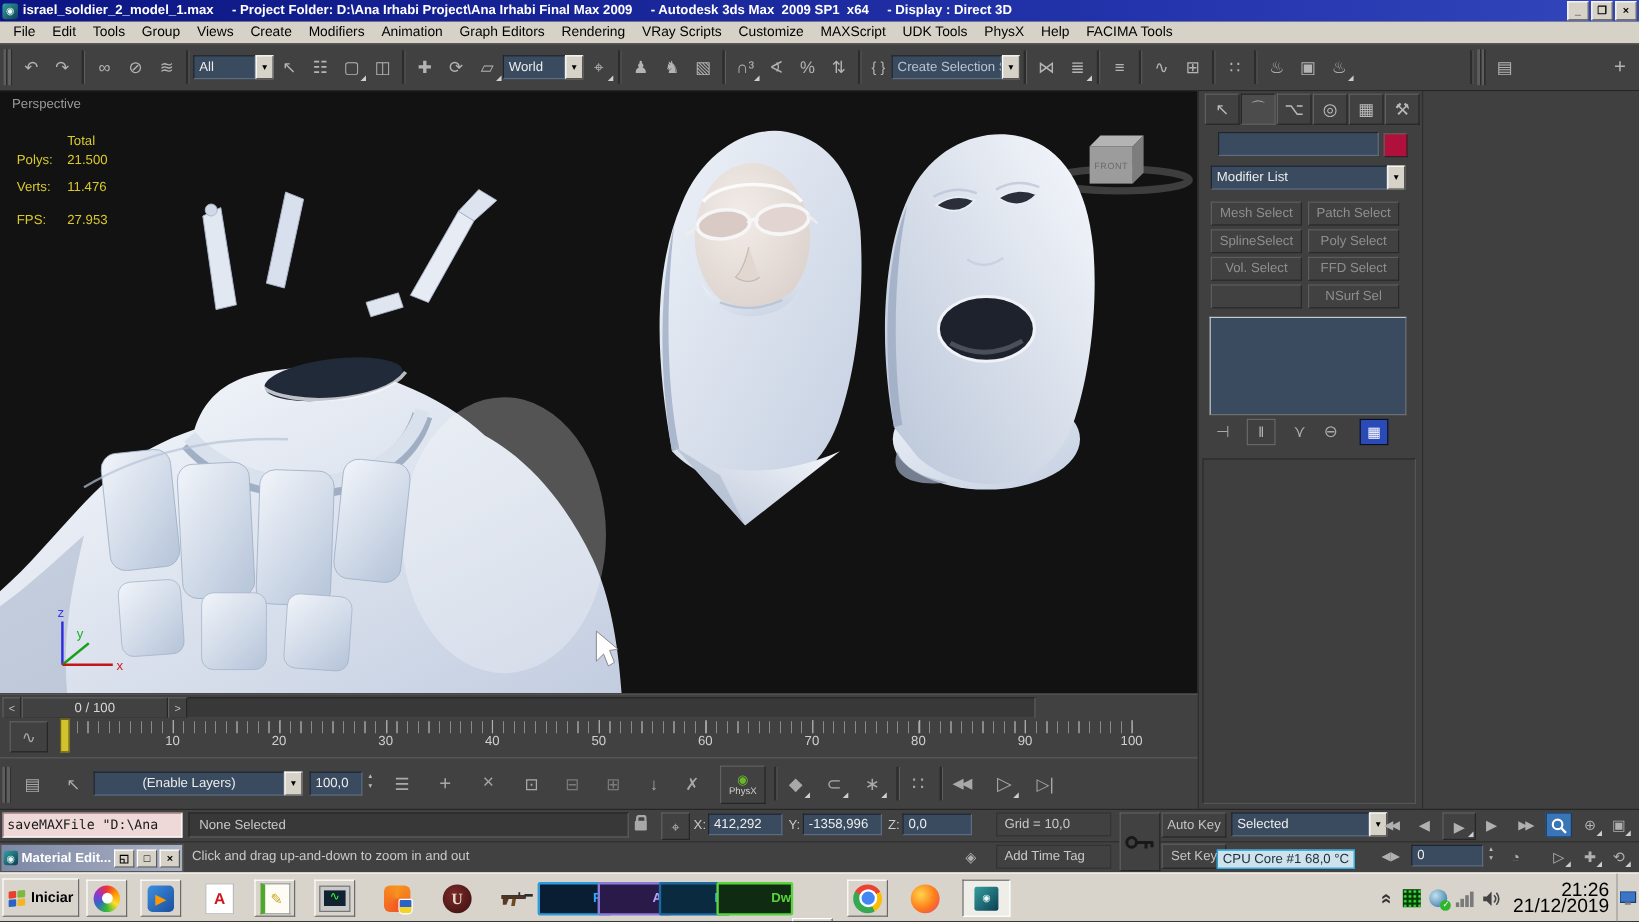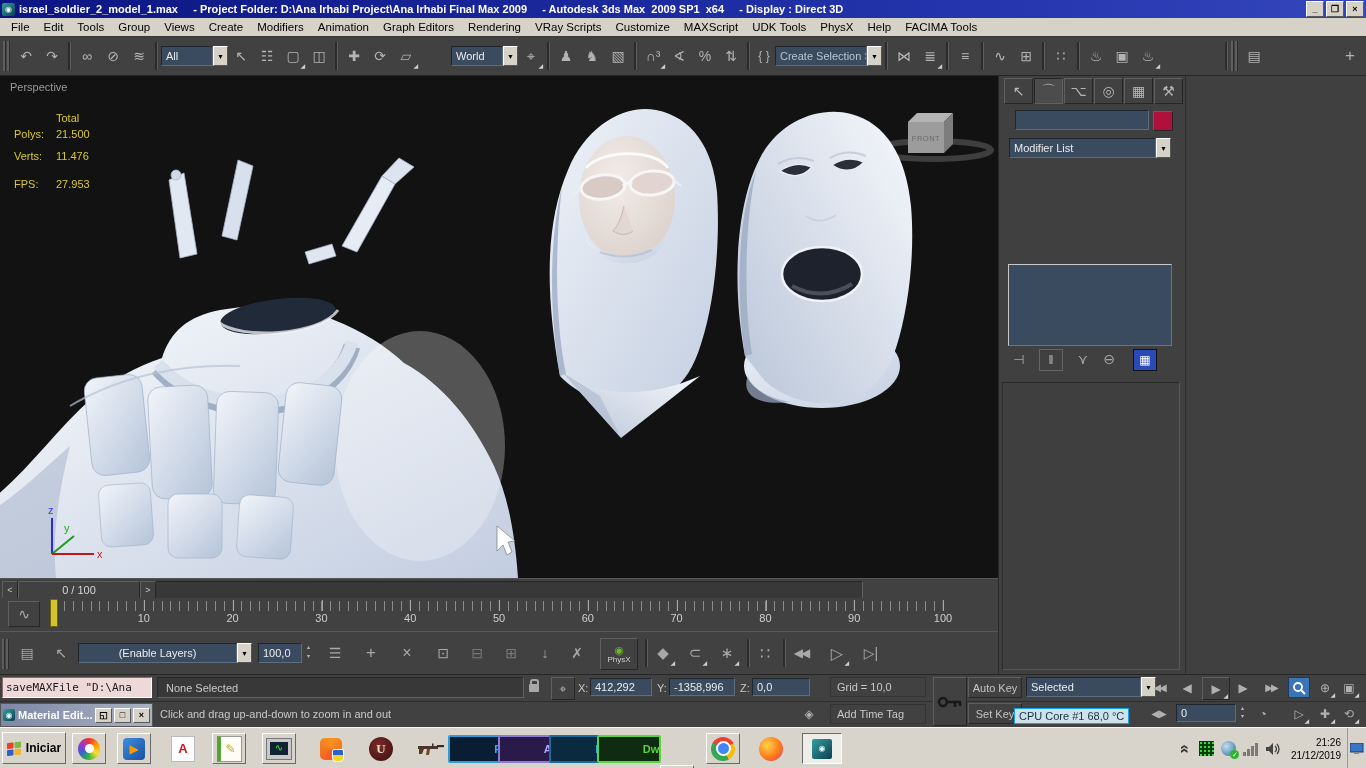--- a/index.html
+++ b/index.html
@@ -73,21 +73,21 @@
   .startbtn{position:absolute;left:2px;top:4px;width:64px;height:32px;background:#d8d4cc;
     border:1px solid;border-color:#fff #6a6a6a #6a6a6a #fff;display:flex;align-items:center;justify-content:center;
     gap:4px;font-weight:bold;font-size:12px;color:#000;box-sizing:border-box;}
   .qi{position:absolute;top:5px;width:34px;height:31px;display:flex;align-items:center;justify-content:center;}
   .qi.btn{border:1px solid;border-color:#fff #6a6a6a #6a6a6a #fff;box-sizing:border-box;}
   .qi.pressed{border-color:#6a6a6a #fff #fff #6a6a6a;background:#efede8;}
   .appsq{width:24px;height:24px;border-radius:2px;display:flex;align-items:center;justify-content:center;
     font-weight:bold;font-size:11px;padding-left:44px;}
   .tray{position:absolute;right:0;top:0;height:41px;display:flex;align-items:center;}
   .trayi{width:20px;height:20px;display:flex;align-items:center;justify-content:center;margin-right:2px;}
-  .clock{text-align:right;font-size:10px;color:#000;line-height:13px;margin:0 6px;}
+  .clock{text-align:right;font-size:16px;color:#000;line-height:13px;margin:0 6px;}
 </style>
 </head>
 <body>
 
 <div id="screen">
 
   <div class="abs titlebar">
     <span class="maxlogo">◉</span>
     <span class="title-text">israel_soldier_2_model_1.max     - Project Folder: D:\Ana Irhabi Project\Ana Irhabi Final Max 2009     - Autodesk 3ds Max  2009 SP1  x64     - Display : Direct 3D</span>
     <span class="winbtn">_</span>
@@ -130,21 +130,21 @@
     </span>
     <span class="tbi">↖</span>
     <span class="tbi">☷</span>
     <span class="tbi fly">▢</span>
     <span class="tbi">◫</span>
     <span class="sep"></span>
     <span class="tbi">✚</span>
     <span class="tbi">⟳</span>
     <span class="tbi fly">▱</span>
     <span class="dd">
-      <span class="bluefield" style="width:52px;margin-left:32px;">World</span>
+      <span class="bluefield" style="width:52px;">World</span>
       <span class="ddbtn">▼</span>
     </span>
     <span class="tbi fly">⌖</span>
     <span class="sep"></span>
     <span class="tbi">♟</span>
     <span class="tbi">♞</span>
     <span class="tbi">▧</span>
     <span class="sep"></span>
     <span class="tbi fly">∩³</span>
     <span class="tbi">∢</span>
@@ -303,20 +303,30 @@
     <span class="cptab" style="left:155px;top:2px;">⚒</span>
 
     <span class="abs bluefield" style="left:16px;top:34px;width:134px;height:20px;"></span>
     <span class="abs" style="left:154px;top:35px;width:18px;height:18px;background:#b0103c;border:1px solid;border-color:#5f5f5f #262626 #262626 #5f5f5f;"></span>
 
     <span class="abs dd" style="left:10px;top:62px;width:162px;">
       <span class="bluefield" style="flex:1;">Modifier List</span>
       <span class="ddbtn">▼</span>
     </span>
 
+    <div class="abs cpgrid" style="left:10px;top:92px;">
+        <span class="cp-btn">Mesh Select</span>
+        <span class="cp-btn">Patch Select</span>
+        <span class="cp-btn">SplineSelect</span>
+        <span class="cp-btn">Poly Select</span>
+        <span class="cp-btn">Vol. Select</span>
+        <span class="cp-btn">FFD Select</span>
+        <span class="cp-btn"></span>
+        <span class="cp-btn">NSurf Sel</span>
+      </div>
 
     <div class="abs" style="left:9px;top:188px;width:162px;height:80px;background:#3a4b60;border:1px solid #c8c8c8;border-right-color:#707070;border-bottom-color:#707070;"></div>
 
     <span class="abs ltbi" style="left:8px;top:272px;width:24px;height:22px;font-size:13px;">⊣</span>
     <span class="abs" style="left:40px;top:273px;width:22px;height:20px;border:1px solid #666;display:flex;align-items:center;justify-content:center;color:#b8b8b8;font-size:12px;">‖</span>
     <span class="abs ltbi" style="left:72px;top:272px;width:24px;height:22px;">⋎</span>
     <span class="abs ltbi" style="left:98px;top:272px;width:24px;height:22px;">⊖</span>
     <span class="abs" style="left:134px;top:273px;width:22px;height:20px;background:#2a4ab8;display:flex;align-items:center;justify-content:center;color:#fff;font-size:12px;border:1px solid #111;">▦</span>
 
     <div class="abs" style="left:3px;top:306px;width:176px;height:286px;background:#3f3f3f;border:1px solid;border-color:#2a2a2a #565656 #565656 #2a2a2a;"></div>

